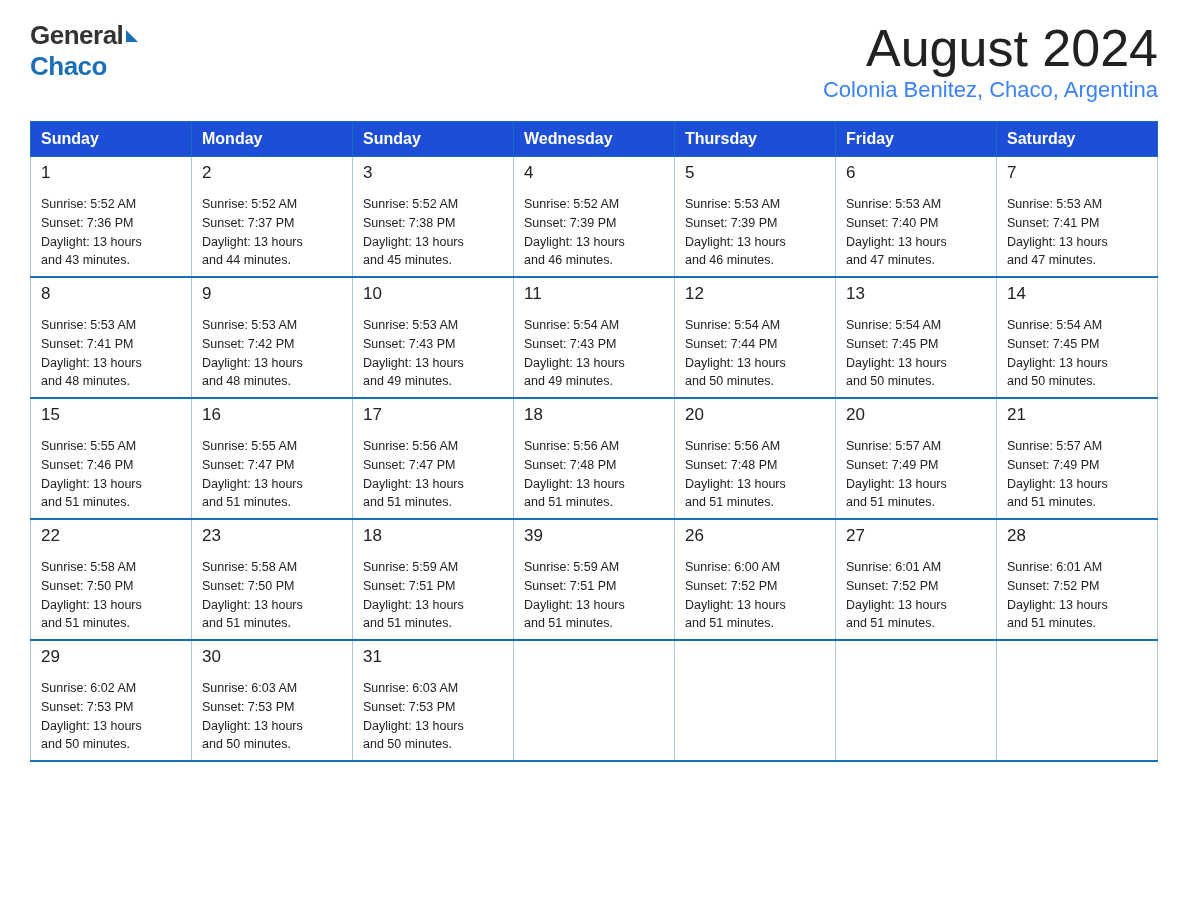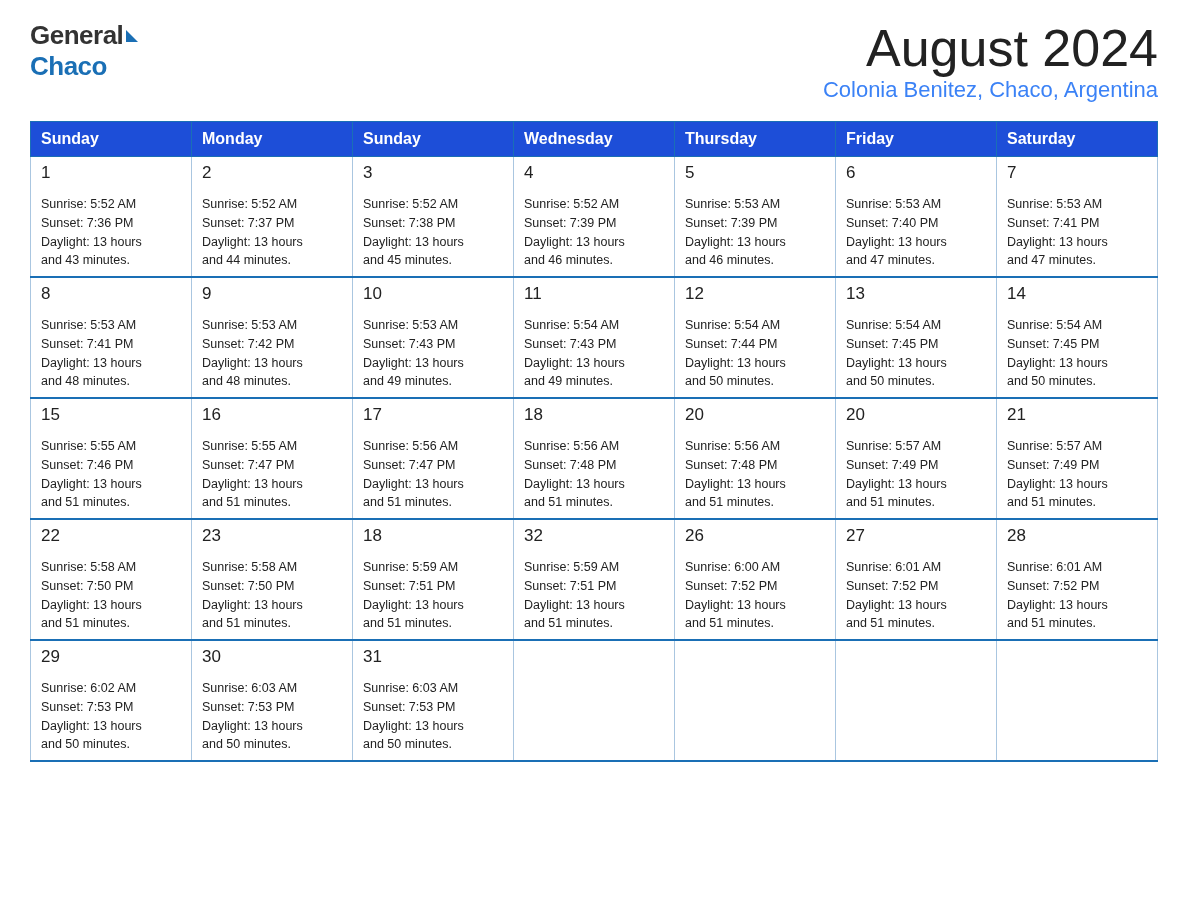--- a/index.html
+++ b/index.html
@@ -355,21 +355,21 @@
         <td>
         <span class="day-number">18</span>
         <div class="day-info">
           Sunrise: 5:59 AM<br>
           Sunset: 7:51 PM<br>
           Daylight: 13 hours<br>
           and 51 minutes.
         </div>
       </td>
         <td>
-        <span class="day-number">32</span>
+        <span class="day-number">39</span>
         <div class="day-info">
           Sunrise: 5:59 AM<br>
           Sunset: 7:51 PM<br>
           Daylight: 13 hours<br>
           and 51 minutes.
         </div>
       </td>
         <td>
         <span class="day-number">26</span>
         <div class="day-info">

